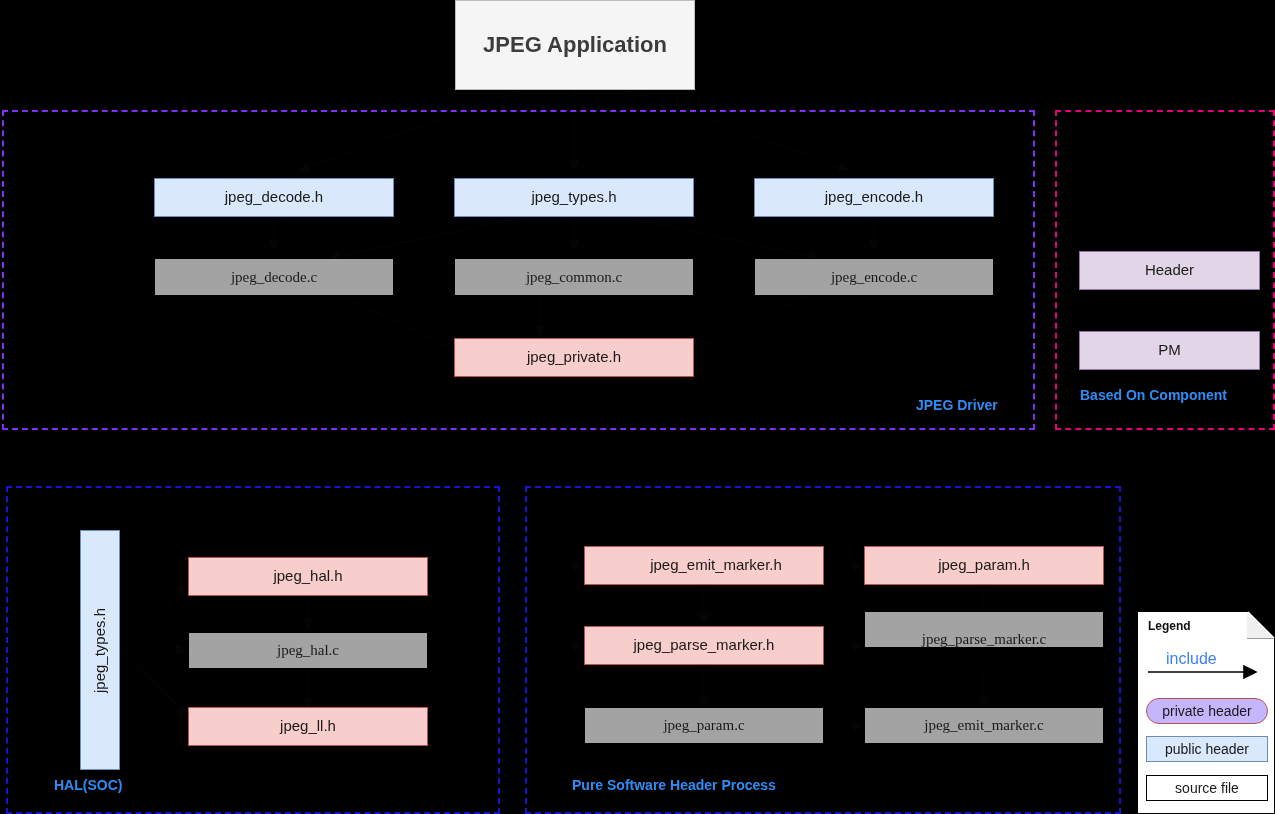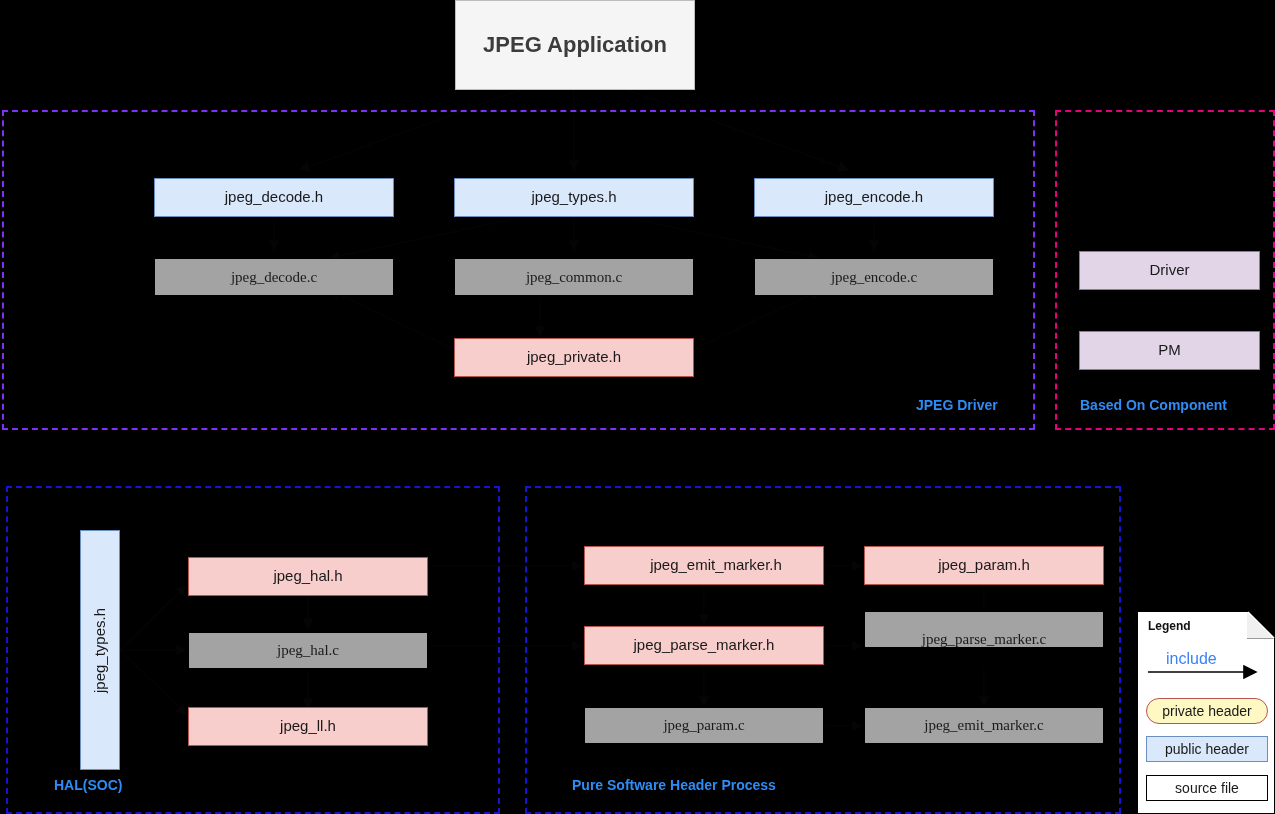--- a/index.html
+++ b/index.html
@@ -151,21 +151,21 @@
     width: 122px;
     height: 26px;
     box-sizing: border-box;
     display: flex;
     align-items: center;
     justify-content: center;
     font-size: 14px;
     color: #1a1a1a;
     border: 1px solid #000;
   }
-  .legend-swatch.private { background:#fef9c3; border-color:#b85450; top: 86px; border-radius: 13px; }
+  .legend-swatch.private { background:#c4b5fd; border-color:#b85450; top: 86px; border-radius: 13px; }
   .legend-swatch.public  { background:#dae8fc; border-color:#6c8ebf; top: 124px; }
   .legend-swatch.source  { background:#ffffff; border-color:#000000; top: 163px; }
 </style>
 </head>
 <body>
 
 <div class="stage">
 
   <svg class="edges" viewBox="0 0 1275 814">
     <defs>
@@ -203,21 +203,21 @@
   </svg>
 
   <div class="node app" style="left:455px; top:0px; width:240px; height:90px;">
     <span>JPEG Application</span>
   </div>
 
   <div class="group driver" style="left:2px; top:110px; width:1033px; height:320px;"></div>
   <div class="group-label" style="left:916px; top:397px;">JPEG Driver</div>
 
   <div class="group component" style="left:1055px; top:110px; width:220px; height:320px;"></div>
-  <div class="group-label" style="left:1080px; top:397px;text-align:right;">Based On Component</div>
+  <div class="group-label" style="left:1080px; top:387px;text-align:right;">Based On Component</div>
 
   <div class="node public" style="left:154px; top:178px; width:240px; height:39px;">
     <span>jpeg_decode.h</span>
   </div>
   <div class="node public" style="left:454px; top:178px; width:240px; height:39px;">
     <span>jpeg_types.h</span>
   </div>
   <div class="node public" style="left:754px; top:178px; width:240px; height:39px;">
     <span>jpeg_encode.h</span>
   </div>
@@ -230,21 +230,21 @@
   </div>
   <div class="node source" style="left:754px; top:258px; width:240px; height:38px;">
     <span>jpeg_encode.c</span>
   </div>
 
   <div class="node private" style="left:454px; top:338px; width:240px; height:39px;">
     <span>jpeg_private.h</span>
   </div>
 
   <div class="node component" style="left:1079px; top:251px; width:181px; height:39px;">
-    <span>Driver</span>
+    <span>Header</span>
   </div>
   <div class="node component" style="left:1079px; top:331px; width:181px; height:39px;">
     <span>PM</span>
   </div>
 
   <div class="group hal" style="left:6px; top:486px; width:494px; height:328px;"></div>
   <div class="group-label" style="left:54px; top:777px;">HAL(SOC)</div>
 
   <div class="node public vertical" style="left:80px; top:530px; width:40px; height:240px;">
     <span>jpeg_types.h</span>

